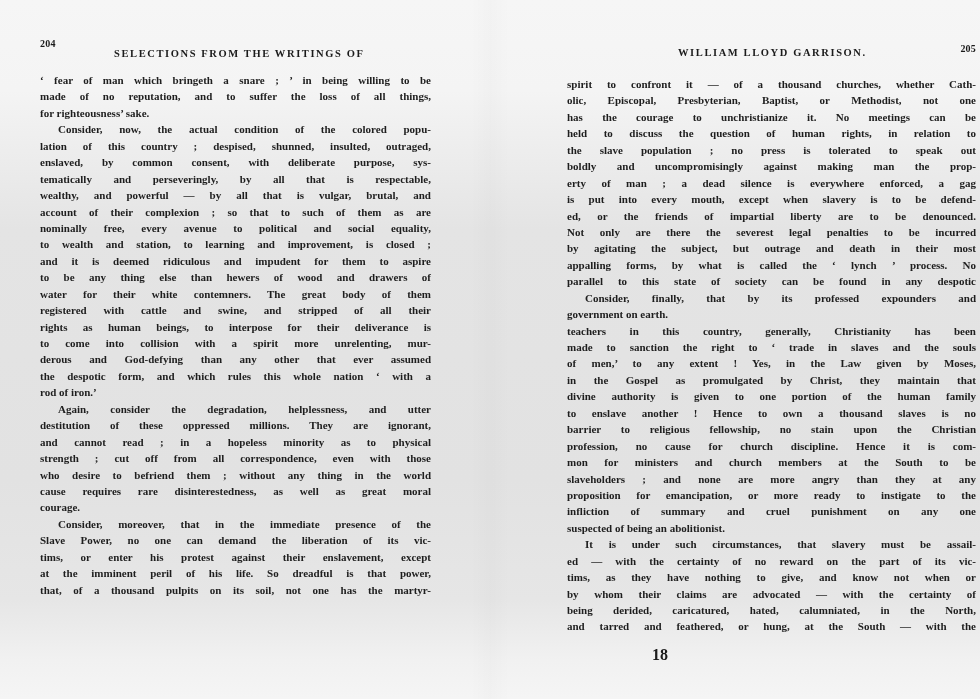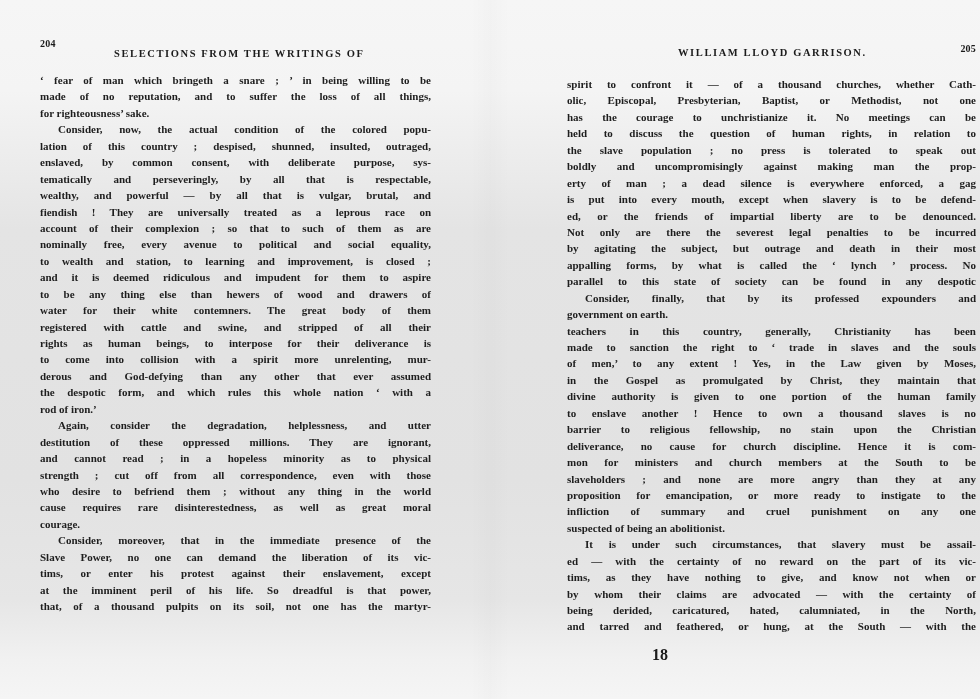--- a/index.html
+++ b/index.html
@@ -130,21 +130,20 @@
     </div>
     <div class="body-text" id="left-body">
         <span class="line">‘ fear of man which bringeth a snare ; ’ in being willing to be</span>
         <span class="line">made of no reputation, and to suffer the loss of all things,</span>
         <span class="line last">for righteousness’ sake.</span>
         <span class="line indent">Consider, now, the actual condition of the colored popu-</span>
         <span class="line">lation of this country ; despised, shunned, insulted, outraged,</span>
         <span class="line">enslaved, by common consent, with deliberate purpose, sys-</span>
         <span class="line">tematically and perseveringly, by all that is respectable,</span>
         <span class="line">wealthy, and powerful — by all that is vulgar, brutal, and</span>
-        <span class="line">fiendish ! They are universally treated as a leprous race on</span>
         <span class="line">account of their complexion ; so that to such of them as are</span>
         <span class="line">nominally free, every avenue to political and social equality,</span>
         <span class="line">to wealth and station, to learning and improvement, is closed ;</span>
         <span class="line">and it is deemed ridiculous and impudent for them to aspire</span>
         <span class="line">to be any thing else than hewers of wood and drawers of</span>
         <span class="line">water for their white contemners. The great body of them</span>
         <span class="line">registered with cattle and swine, and stripped of all their</span>
         <span class="line">rights as human beings, to interpose for their deliverance is</span>
         <span class="line">to come into collision with a spirit more unrelenting, mur-</span>
         <span class="line">derous and God-defying than any other that ever assumed</span>
@@ -186,21 +185,21 @@
         <span class="line">parallel to this state of society can be found in any despotic</span>
         <span class="line indent">Consider, finally, that by its professed expounders and</span>
         <span class="line last">government on earth.</span>
         <span class="line">teachers in this country, generally, Christianity has been</span>
         <span class="line">made to sanction the right to ‘ trade in slaves and the souls</span>
         <span class="line">of men,’ to any extent ! Yes, in the Law given by Moses,</span>
         <span class="line">in the Gospel as promulgated by Christ, they maintain that</span>
         <span class="line">divine authority is given to one portion of the human family</span>
         <span class="line">to enslave another ! Hence to own a thousand slaves is no</span>
         <span class="line">barrier to religious fellowship, no stain upon the Christian</span>
-        <span class="line">deliverance, no cause for church discipline. Hence it is com-</span>
+        <span class="line">profession, no cause for church discipline. Hence it is com-</span>
         <span class="line">mon for ministers and church members at the South to be</span>
         <span class="line">slaveholders ; and none are more angry than they at any</span>
         <span class="line">proposition for emancipation, or more ready to instigate to the</span>
         <span class="line">infliction of summary and cruel punishment on any one</span>
         <span class="line last">suspected of being an abolitionist.</span>
         <span class="line indent">It is under such circumstances, that slavery must be assail-</span>
         <span class="line">ed — with the certainty of no reward on the part of its vic-</span>
         <span class="line">tims, as they have nothing to give, and know not when or</span>
         <span class="line">by whom their claims are advocated — with the certainty of</span>
         <span class="line">being derided, caricatured, hated, calumniated, in the North,</span>

